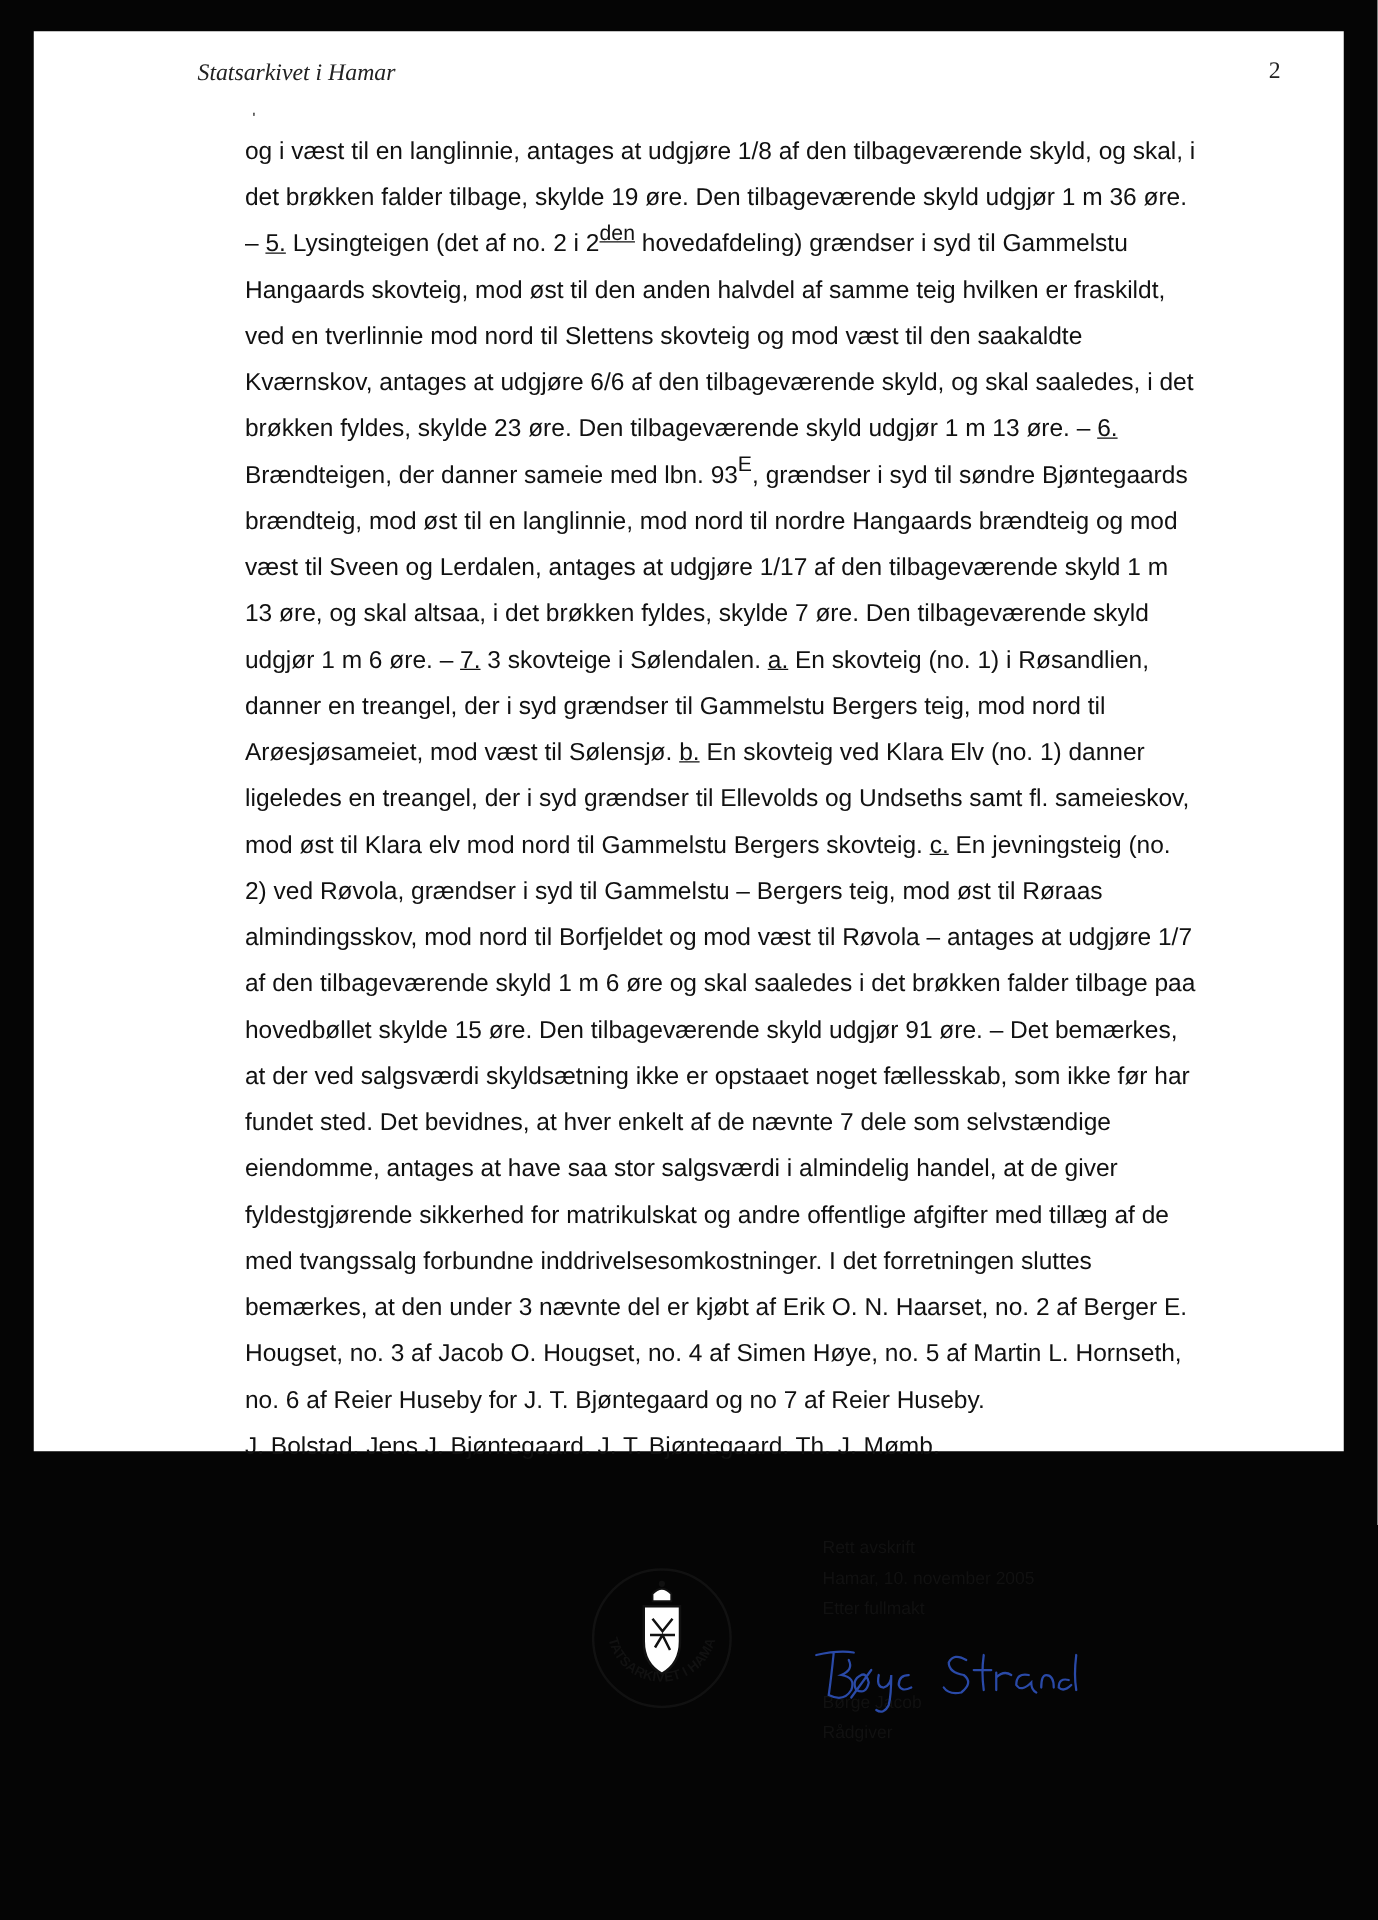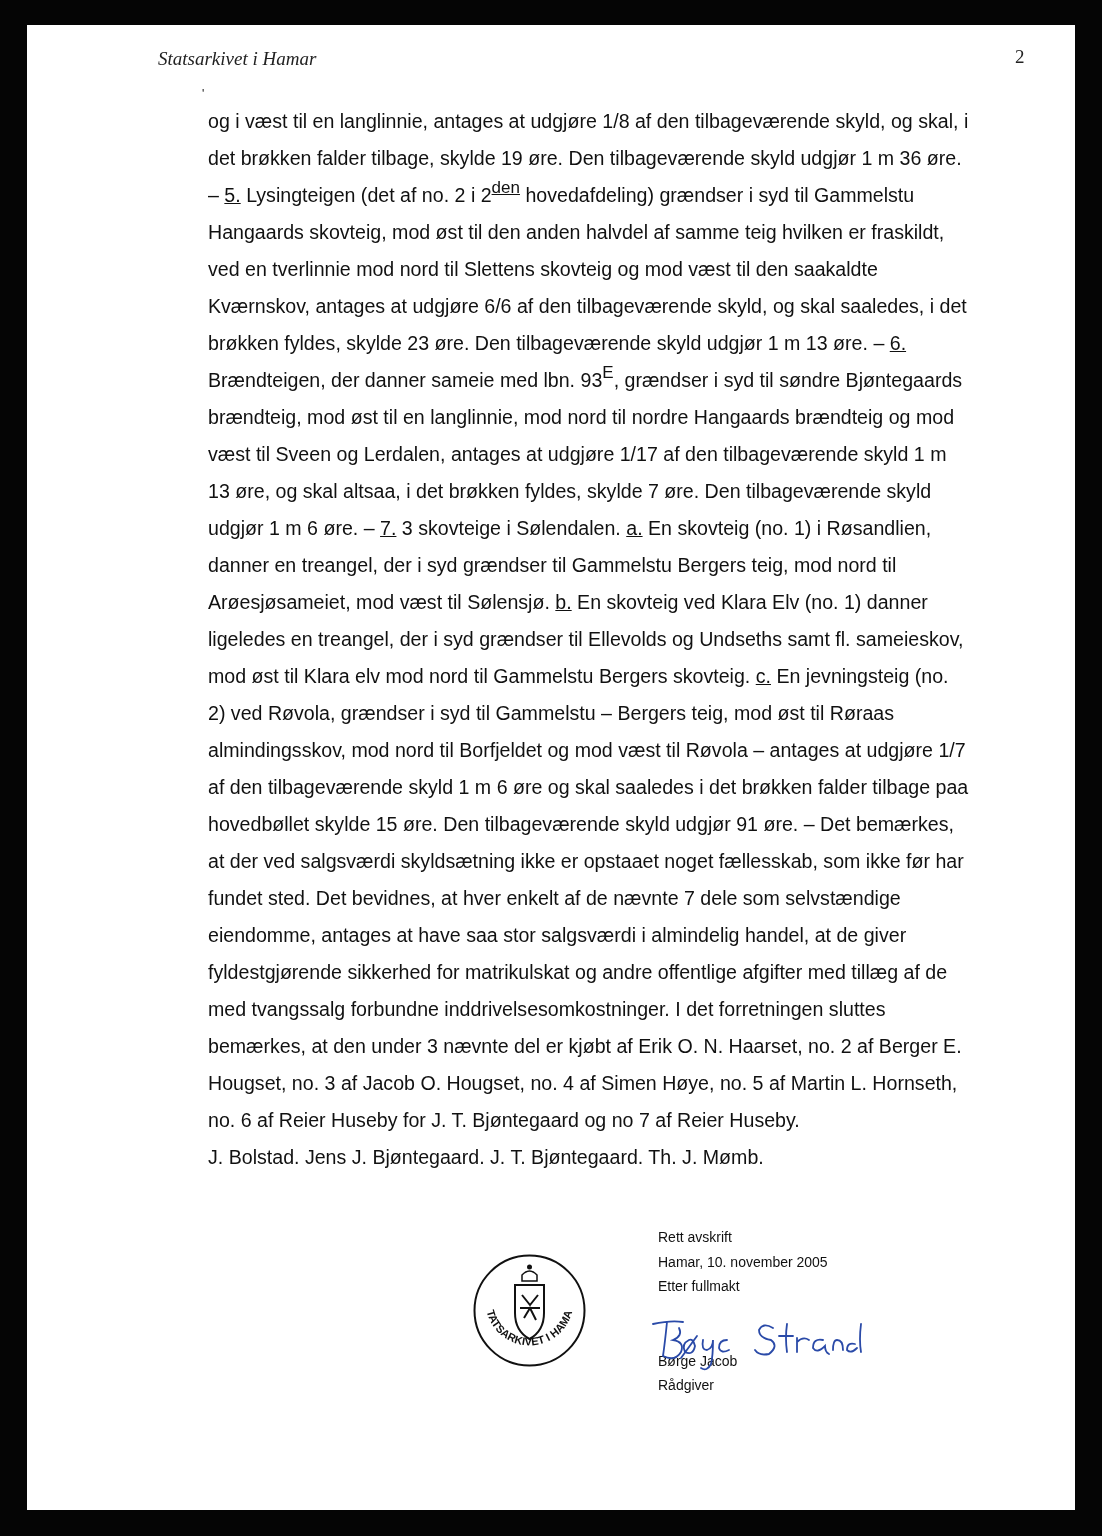--- a/index.html
+++ b/index.html
@@ -1,22 +1,22 @@
 <!DOCTYPE html>
 <html><head>
 <meta charset="utf-8">
 <style>
   html, body { margin:0; padding:0; }
   body { width:1102px; height:1536px; background:#050505; position:relative; overflow:hidden; }
-  .page { position:absolute; left:27px; top:25px; width:1048px; height:1485px; background:#ffffff; }
+  .page { position:absolute; left:27px; top:25px; width:1048px; height:1136px; background:#ffffff; }
   .header-title { position:absolute; left:131px; top:23px; font-family:"Liberation Serif","DejaVu Serif",serif; font-style:italic; font-size:19px; color:#222; }
   .page-number { position:absolute; left:988px; top:21px; font-family:"Liberation Serif","DejaVu Serif",serif; font-size:19px; color:#222; }
   .tick-mark { position:absolute; left:175px; top:62px; font-family:"Liberation Sans",sans-serif; font-size:12px; color:#111; }
   .body-text { position:absolute; left:169px; top:78px; width:880px; font-family:"Liberation Sans","DejaVu Sans",sans-serif; font-size:19.6px; color:#111; }
-  .line { height:37px; line-height:37px; white-space:nowrap;margin-left:12px; }
+  .line { height:37px; line-height:37px; white-space:nowrap; }
   .u { text-decoration:underline; }
   sup { font-size:17px; line-height:0; vertical-align:9px; text-decoration:underline; }
   sup.plain { text-decoration:none; }
   .cert { position:absolute; left:631px; top:1200px; font-family:"Liberation Sans","DejaVu Sans",sans-serif; font-size:14px; color:#111; line-height:24.5px; }
   .cert-gap { height:50px; }
   .signature { position:absolute; left:620px; top:1285px; width:240px; height:70px; }
   .stamp { position:absolute; left:445px; top:1228px; width:115px; height:115px; }
 </style>
 </head>
 <body>

